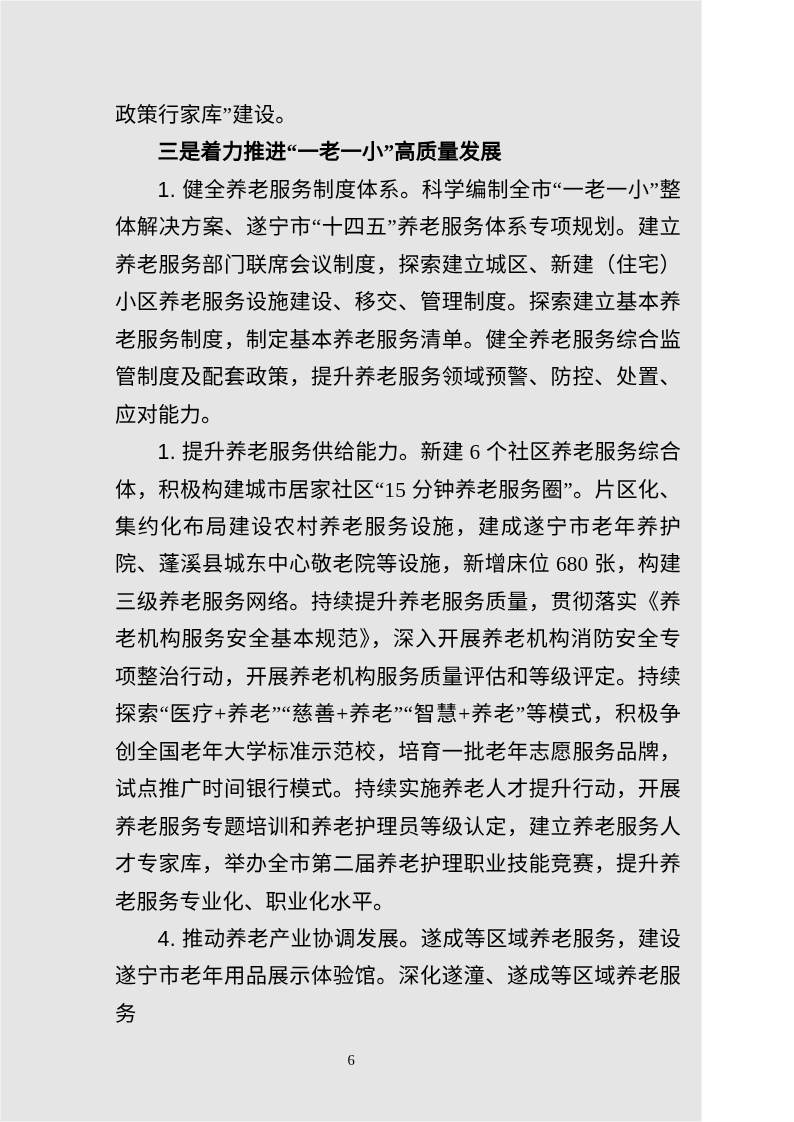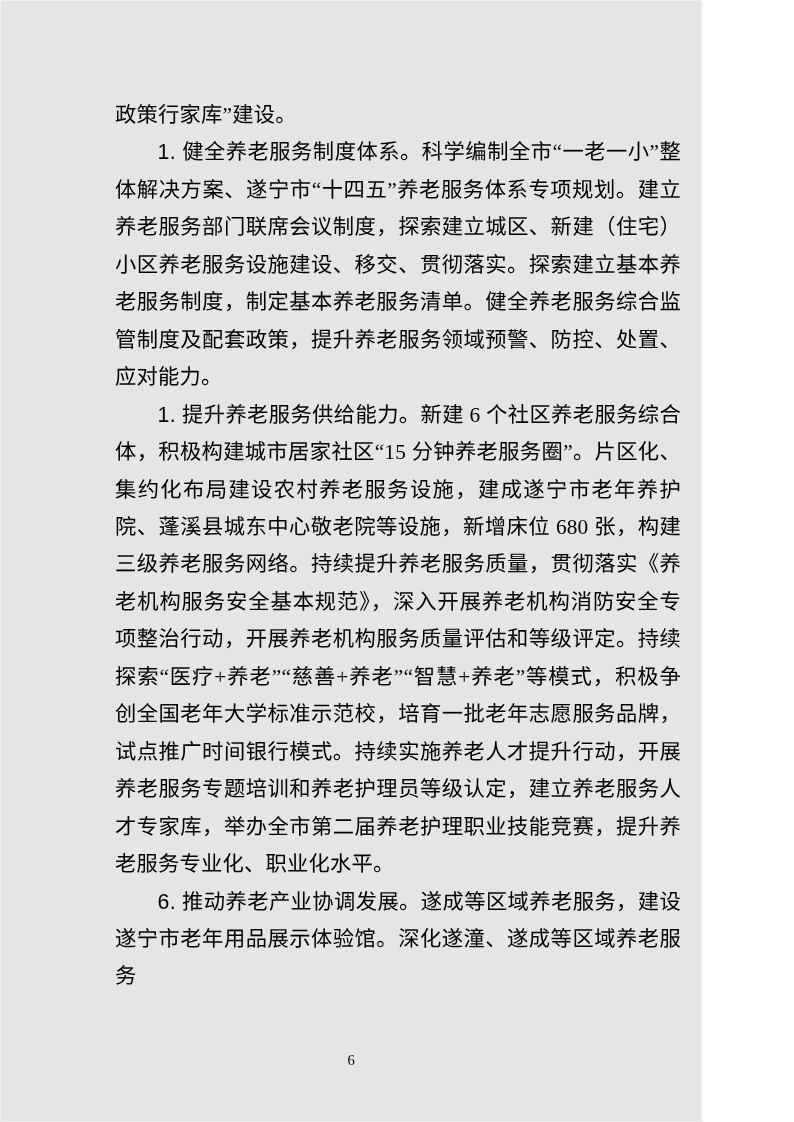--- a/index.html
+++ b/index.html
@@ -56,23 +56,24 @@
   }
 </style>
 </head>
 <body>
 
 <div class="page">
   <div class="content">
 
     <p class="para no-indent">政策行家库”建设。</p>
 
+    <p class="para heading">三是着力推进“一老一小”高质量发展</p>
 
-    <p class="para"><span class="lead">1. 健全养老服务制度体系。</span><span>科学编制全市“一老一小”整体解决方案、遂宁市“十四五”养老服务体系专项规划。建立养老服务部门联席会议制度，探索建立城区、新建（住宅）小区养老服务设施建设、移交、贯彻落实。探索建立基本养老服务制度，制定基本养老服务清单。健全养老服务综合监管制度及配套政策，提升养老服务领域预警、防控、处置、应对能力。</span></p>
+    <p class="para"><span class="lead">1. 健全养老服务制度体系。</span><span>科学编制全市“一老一小”整体解决方案、遂宁市“十四五”养老服务体系专项规划。建立养老服务部门联席会议制度，探索建立城区、新建（住宅）小区养老服务设施建设、移交、管理制度。探索建立基本养老服务制度，制定基本养老服务清单。健全养老服务综合监管制度及配套政策，提升养老服务领域预警、防控、处置、应对能力。</span></p>
 
     <p class="para"><span class="lead">1. 提升养老服务供给能力。</span><span>新建 6 个社区养老服务综合体，积极构建城市居家社区“15 分钟养老服务圈”。片区化、集约化布局建设农村养老服务设施，建成遂宁市老年养护院、蓬溪县城东中心敬老院等设施，新增床位 680 张，构建三级养老服务网络。持续提升养老服务质量，贯彻落实《养老机构服务安全基本规范》，深入开展养老机构消防安全专项整治行动，开展养老机构服务质量评估和等级评定。持续探索“医疗+养老”“慈善+养老”“智慧+养老”等模式，积极争创全国老年大学标准示范校，培育一批老年志愿服务品牌，试点推广时间银行模式。持续实施养老人才提升行动，开展养老服务专题培训和养老护理员等级认定，建立养老服务人才专家库，举办全市第二届养老护理职业技能竞赛，提升养老服务专业化、职业化水平。</span></p>
 
-    <p class="para"><span class="lead">6. 推动养老产业协调发展。</span><span>遂成等区域养老服务，建设遂宁市老年用品展示体验馆。深化遂潼、遂成等区域养老服务</span></p>
+    <p class="para"><span class="lead">4. 推动养老产业协调发展。</span><span>遂成等区域养老服务，建设遂宁市老年用品展示体验馆。深化遂潼、遂成等区域养老服务</span></p>
 
   </div>
 
   <div class="page-number">6</div>
 </div>
 
 </body></html>

